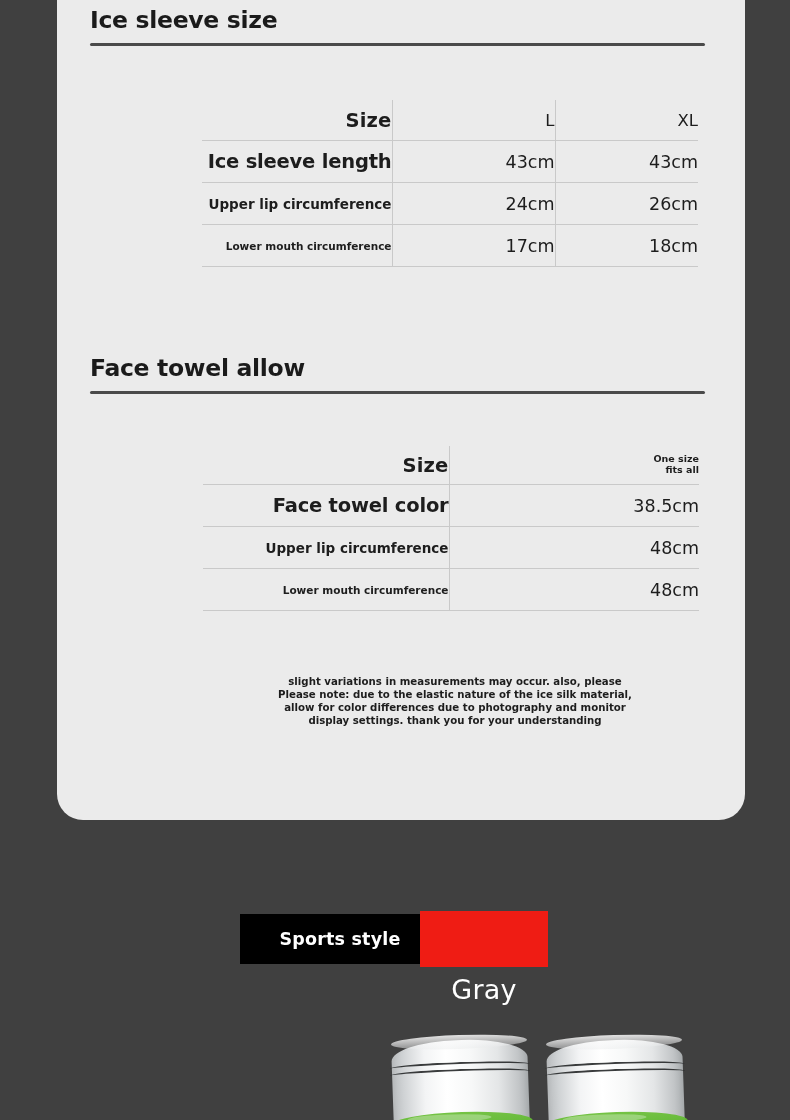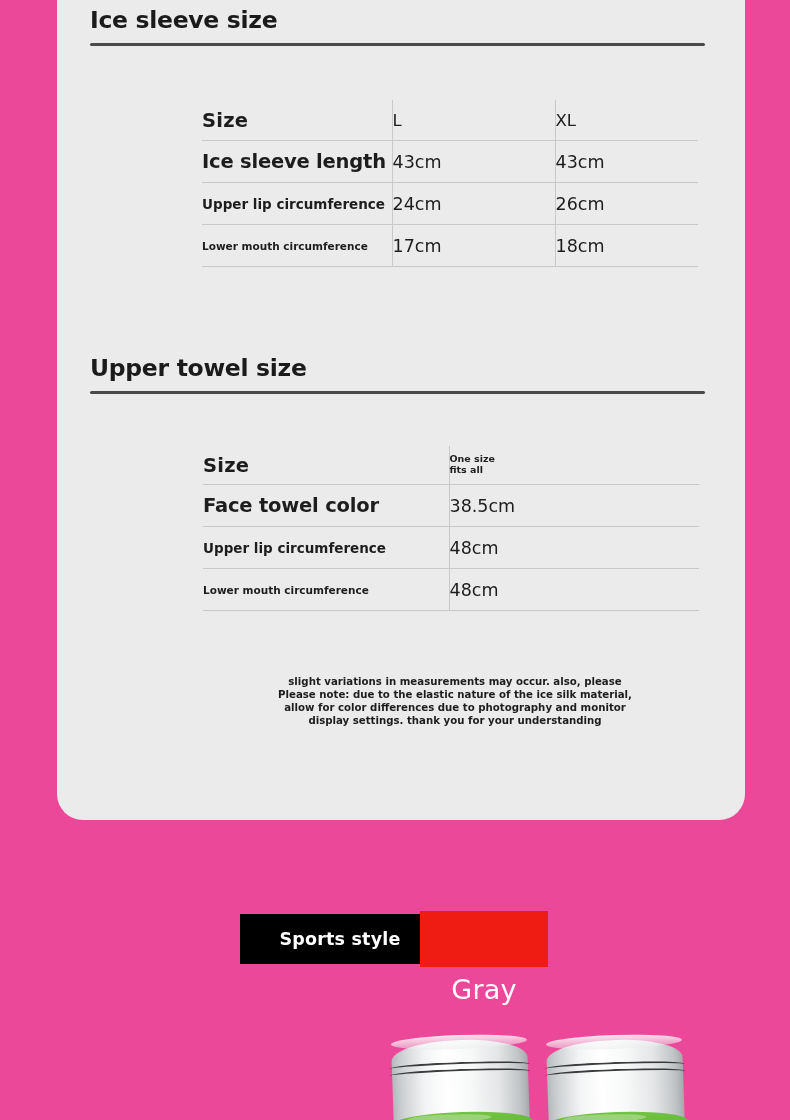--- a/index.html
+++ b/index.html
@@ -9,21 +9,21 @@
     height: 1120px;
     background: #ffffff;
     font-family: "DejaVu Sans", "Liberation Sans", sans-serif;
     overflow: hidden;
   }
 
   #page {
     position: relative;
     width: 790px;
     height: 1120px;
-    background: #ec4899;
+    background: #404040;
   }
 
   
   .spec-card {
     position: absolute;
     left: 57px;
     top: -28px;
     width: 688px;
     height: 848px;
     background: #ebebeb;
@@ -57,21 +57,21 @@
 
   
   .sz-table {
     position: absolute;
     border-collapse: collapse;
     table-layout: fixed;
   }
   .sz-table td {
     padding: 0;
     vertical-align: middle;
-    text-align: left;
+    text-align: right;
     color: #1d1d1d;
   }
   .sz-table .hline td {
     height: 1px;
     padding: 0;
     background: #c9c9c9;
     font-size: 0;
     line-height: 0;
   }
 
@@ -277,21 +277,21 @@
           <td class="val vsep-l">17cm</td>
           <td class="val vsep-l">18cm</td>
         </tr>
         <tr class="hline">
             <td colspan="3"></td>
           </tr>
       </tbody>
     </table>
 
     <div class="section-head" id="head-towel">
-      <div class="title">Upper towel size</div>
+      <div class="title">Face towel allow</div>
       <div class="rule"></div>
     </div>
 
     <table class="sz-table" id="table-towel">
       <colgroup>
         <col class="c-label">
           <col class="c-one">
       </colgroup>
       <tbody>
         <tr class="row-head">

